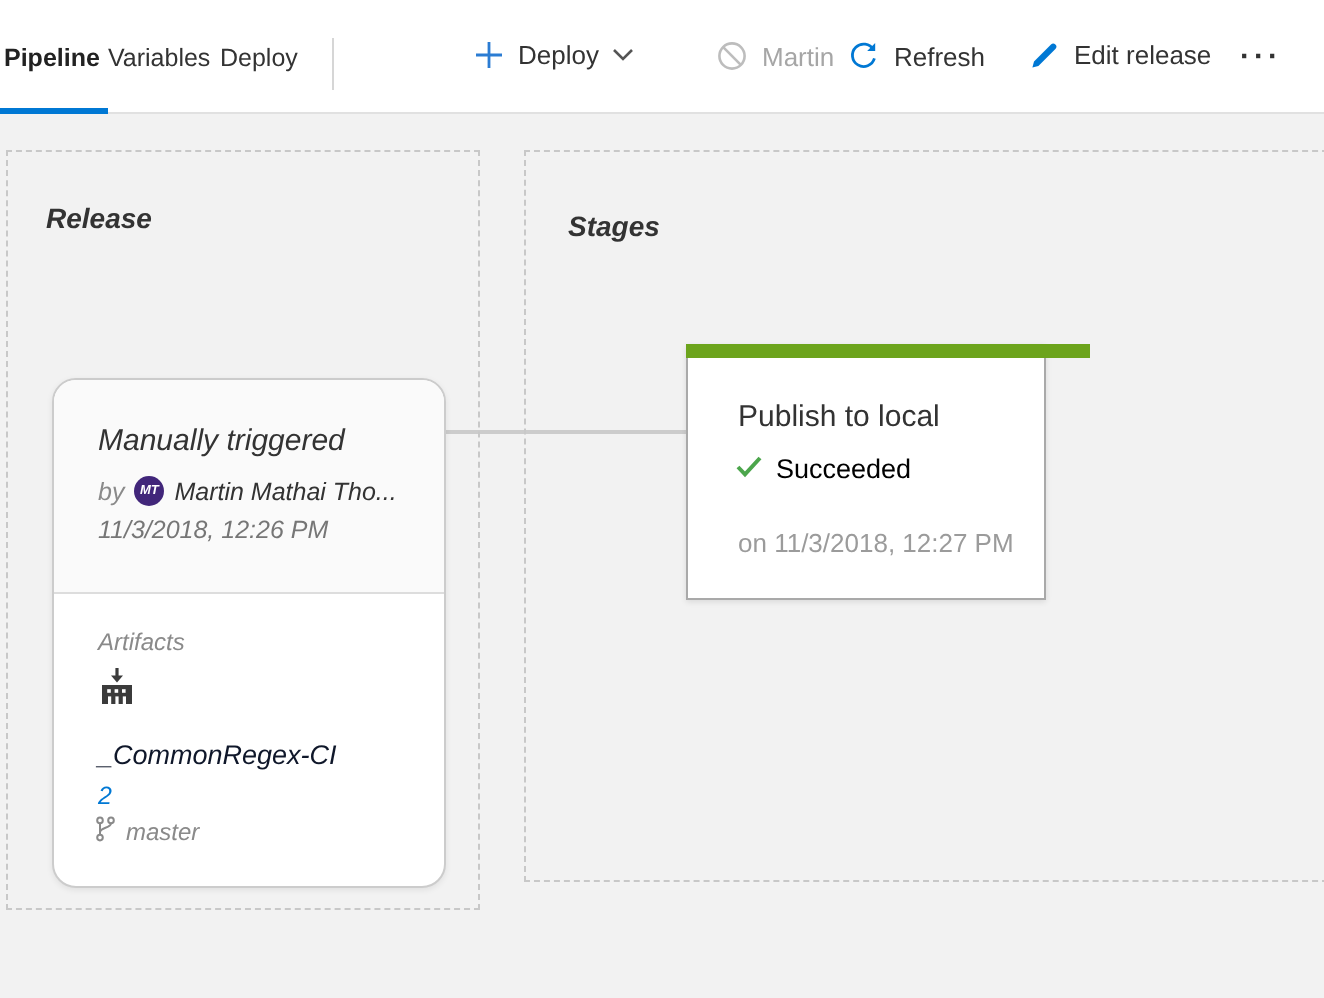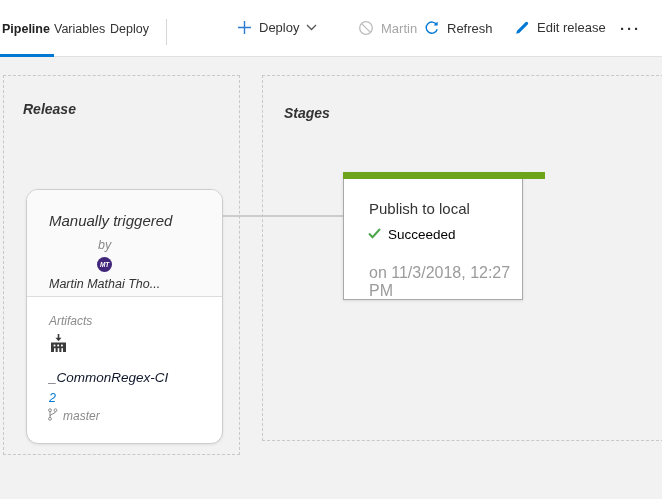--- a/index.html
+++ b/index.html
@@ -64,21 +64,20 @@
     box-shadow:0 1px 3px rgba(0,0,0,0.08);
   }
   .release-card .top-section {
     position:absolute; left:0; top:0; width:100%; height:107px;
     background:#fafafa; border-radius:11px 11px 0 0; border-bottom:1px solid #dddddd;
   }
   .release-title { position:absolute; left:22px; top:22px; font-size:15px; color:#333; }
   .byline {
     position:absolute; left:22px; top:48px; display:flex; align-items:center; gap:5px;
     font-size:12.5px;
-    flex-direction:column;
   }
   .byline .by { color:#8a8a8a; }
   .avatar {
     width:15px; height:15px; border-radius:50%; background:#41267a; color:#fff;
     font-size:6.5px; font-weight:bold; display:flex; align-items:center; justify-content:center;
   }
   .byline .author { color:#333; }
   .release-date { position:absolute; left:22px; top:68px; font-size:12.5px; color:#767676; }
   .artifacts-label { position:absolute; left:22px; top:124px; font-size:12px; color:#8a8a8a; }
   .artifact-icon { position:absolute; left:22px; top:144px; }
@@ -93,21 +92,21 @@
   .stage-card {
     position:absolute; left:343px; top:115px; width:180px; height:128px;
     background:#fff; border:1px solid #a9a9a9; box-shadow:0 1px 3px rgba(0,0,0,0.1);
   }
   .stage-topbar { position:absolute; left:-1px; top:-1px; width:202px; height:7px; background:#6ca41c; }
   .stage-title { position:absolute; left:25px; top:27px; font-size:15px; color:#333; }
   .stage-status {
     position:absolute; left:24px; top:54px; display:flex; align-items:center; gap:7px;
     font-size:13.5px; color:#000000;
   }
-  .stage-date { position:absolute; left:25px; top:91px; font-size:16px; color:#9b9b9b; }
+  .stage-date { position:absolute; left:25px; top:91px; font-size:13px; color:#9b9b9b; }
 </style>
 </head>
 <body>
 
 <div class="remnant r1"></div>
 <div class="remnant r2"></div>
 
 <div class="header">
   <span class="tab selected" style="left:2px">Pipeline</span>
   <span class="tab" style="left:54px">Variables</span>
@@ -172,20 +171,21 @@
 
     <div class="release-card">
       <div class="top-section"></div>
       <div class="release-title">Manually triggered</div>
 
       <div class="byline">
         <span class="by">by</span>
         <span class="avatar">MT</span>
         <span class="author">Martin Mathai Tho...</span>
       </div>
+      <div class="release-date">11/3/2018, 12:26 PM</div>
 
       <div class="artifacts-label">Artifacts</div>
 
       <div class="artifact-icon">
         <svg width="19" height="19" viewBox="0 0 19 19">
           <path d="M9.5 0v5.5" stroke="#3b3b3b" stroke-width="1.6" fill="none"></path>
           <path d="M6.5 3.8l3 3.4 3-3.4z" fill="#3b3b3b"></path>
           <rect x="2" y="8.5" width="15" height="9.5" fill="#3b3b3b"></rect>
           <rect x="4.6" y="10.6" width="1.8" height="1.8" fill="#fff"></rect>
           <rect x="8.3" y="10.6" width="1.8" height="1.8" fill="#fff"></rect>

